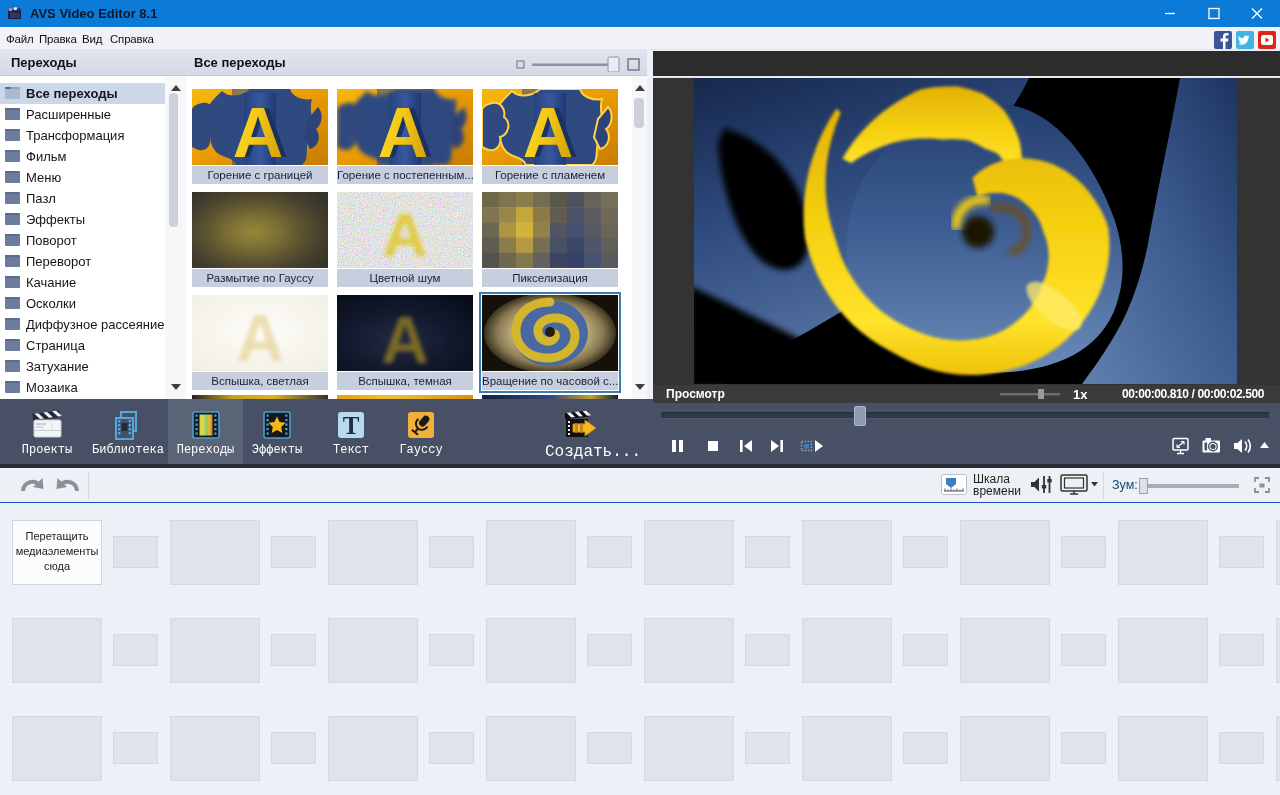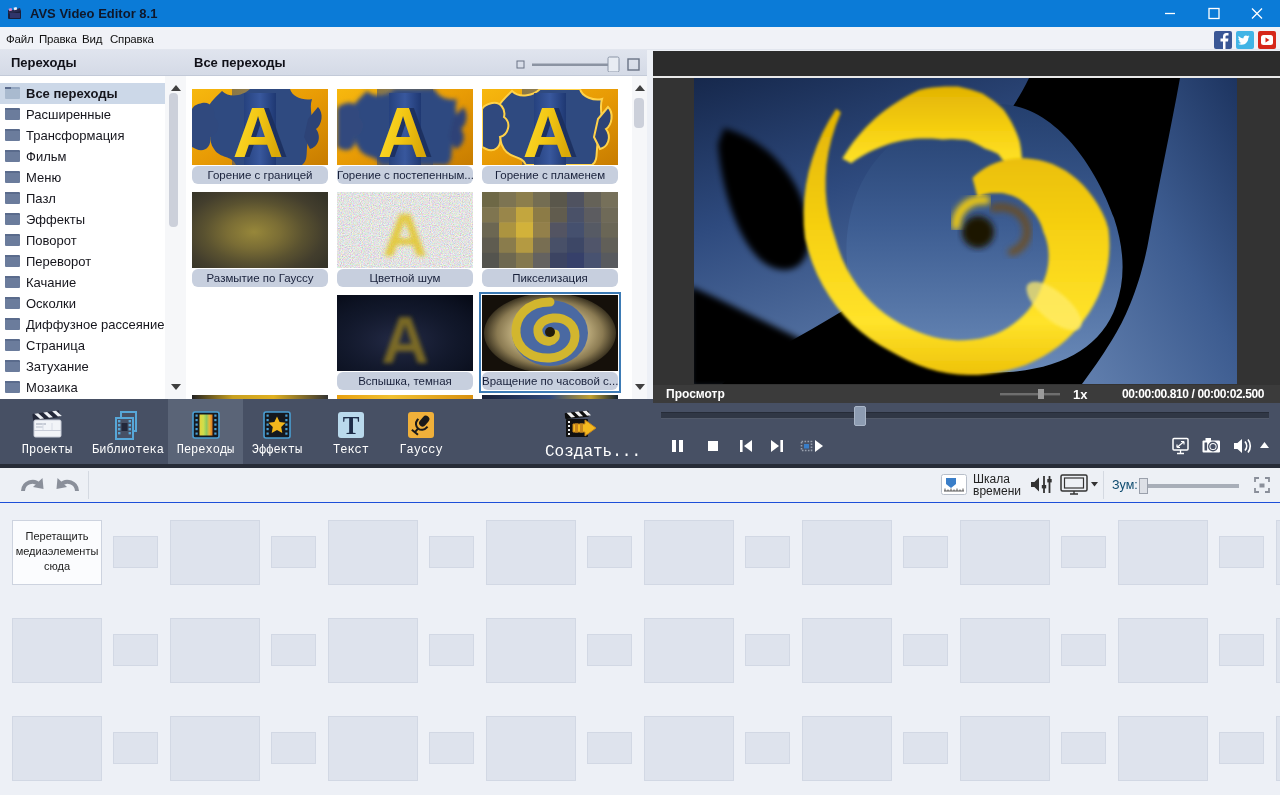--- a/index.html
+++ b/index.html
@@ -22,21 +22,21 @@
 .sel{background:#ccd8e8;}
 .sel .txt{font-weight:bold;}
 .sel .fold{background:#a9bacf;border-top-color:#93a6c0;}
 .sbar{background:#f6f7f9;}
 .sthumb{background:#ccd0da;border-radius:4px;}
 .arr{width:0;height:0;position:absolute;}
 
 #mpanel{left:186px;top:76px;width:461px;height:323px;background:#fff;}
 .tile{position:absolute;width:136px;}
 .timg{width:136px;height:76px;position:relative;overflow:hidden;}
-.tlab{width:136px;height:18px;background:#c7cfde;font-size:11.5px;color:#18203a;text-align:center;line-height:18px;margin-top:1px;white-space:nowrap;overflow:hidden;border-radius:6px;}
+.tlab{width:136px;height:18px;background:#c7cfde;font-size:11.5px;color:#18203a;text-align:center;line-height:18px;margin-top:1px;white-space:nowrap;overflow:hidden;}
 
 #preview{left:653px;top:51px;width:627px;height:334px;background:#333333;}
 #pvbar{left:653px;top:385px;width:627px;height:18px;background:#3b3b3b;color:#fff;font-size:12px;font-weight:bold;white-space:nowrap;z-index:5;}
 
 #modbar{left:0;top:399px;width:1280px;height:65px;background:#475064;}
 #modbar .mbtn{position:absolute;top:0;height:65px;text-align:center;color:#fff;font-size:12px;}
 #modbar .mbtn .lab{position:absolute;width:100%;top:44px;font-family:Liberation Mono, monospace;}
 #modbar .msel{background:#5a6477;}
 #darkedge{left:0;top:464px;width:1280px;height:4px;background:#272c37;}
 
@@ -298,20 +298,28 @@
           <rect x="0" y="60.8" width="17.5" height="15.7" fill="#54544e"></rect>
           <rect x="17" y="60.8" width="17.5" height="15.7" fill="#6e6850"></rect>
           <rect x="34" y="60.8" width="17.5" height="15.7" fill="#84784e"></rect>
           <rect x="51" y="60.8" width="17.5" height="15.7" fill="#646260"></rect>
           <rect x="68" y="60.8" width="17.5" height="15.7" fill="#3c4462"></rect>
           <rect x="85" y="60.8" width="17.5" height="15.7" fill="#36406a"></rect>
           <rect x="102" y="60.8" width="17.5" height="15.7" fill="#485270"></rect>
           <rect x="119" y="60.8" width="17.5" height="15.7" fill="#585a5e"></rect>
         </svg></div>
       <div class="tlab">Пикселизация</div>
+    </div>
+<div class="tile" style="left:6px;top:219px">
+      <div class="timg"><svg width="136" height="76" viewBox="0 0 136 76">
+<rect width="136" height="76" fill="#f3f3ef"></rect>
+<rect width="136" height="76" fill="url(#fl)"></rect>
+<text x="68" y="66" font-family="Liberation Sans" font-size="66" font-weight="bold" fill="#e5d49a" text-anchor="middle" opacity="0.75" filter="url(#bl2)">A</text>
+</svg></div>
+      <div class="tlab">Вспышка, светлая</div>
     </div>
 <div class="tile" style="left:151px;top:219px">
       <div class="timg"><svg width="136" height="76" viewBox="0 0 136 76">
 <rect width="136" height="76" fill="#0c1120"></rect>
 <rect width="136" height="76" fill="url(#fd)"></rect>
 <text x="68" y="68" font-family="Liberation Sans" font-size="66" font-weight="bold" fill="#8a7622" text-anchor="middle" opacity="0.85" filter="url(#bl2)">A</text>
 </svg></div>
       <div class="tlab">Вспышка, темная</div>
     </div>
 <div class="abs" style="left:293px;top:216px;width:142px;height:101px;border:2px solid #3d7bb5;background:#fff"></div>

